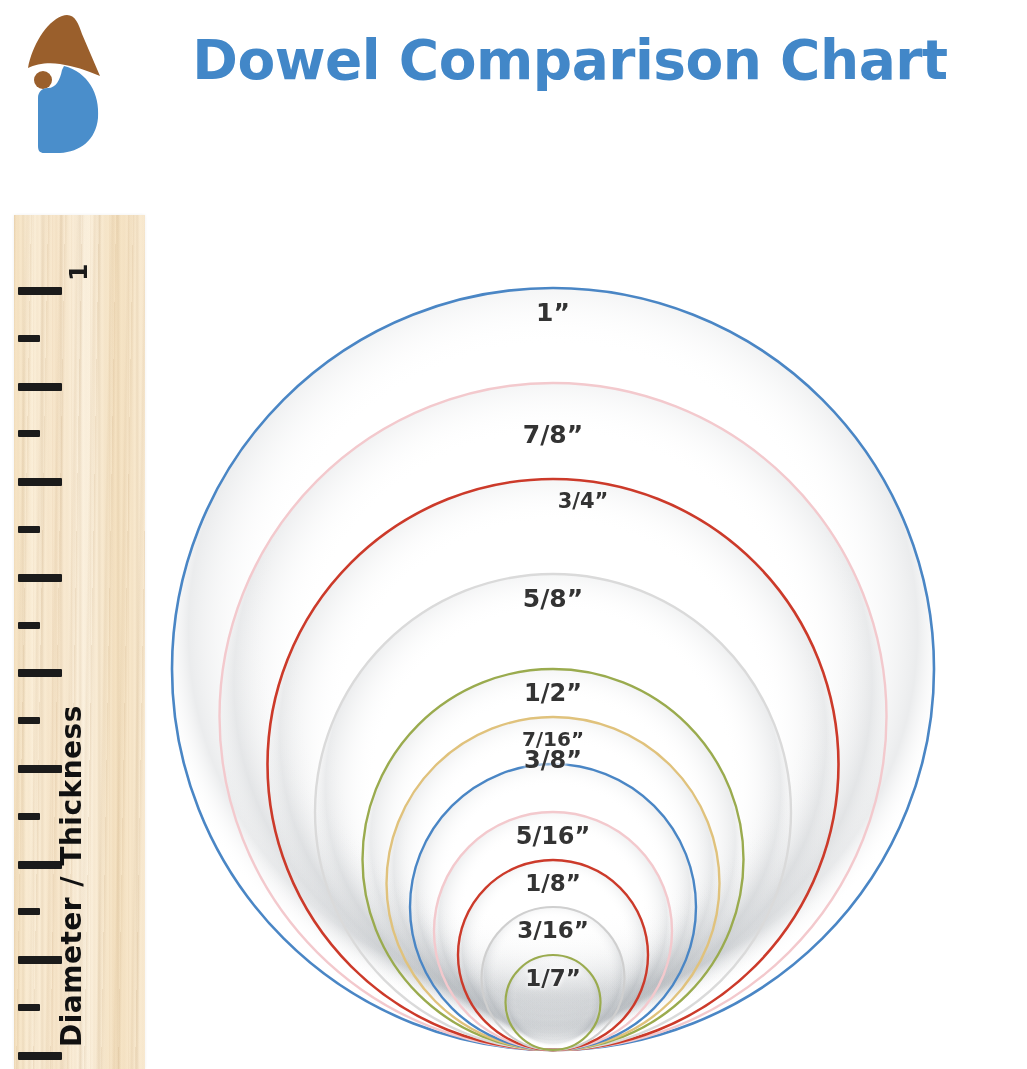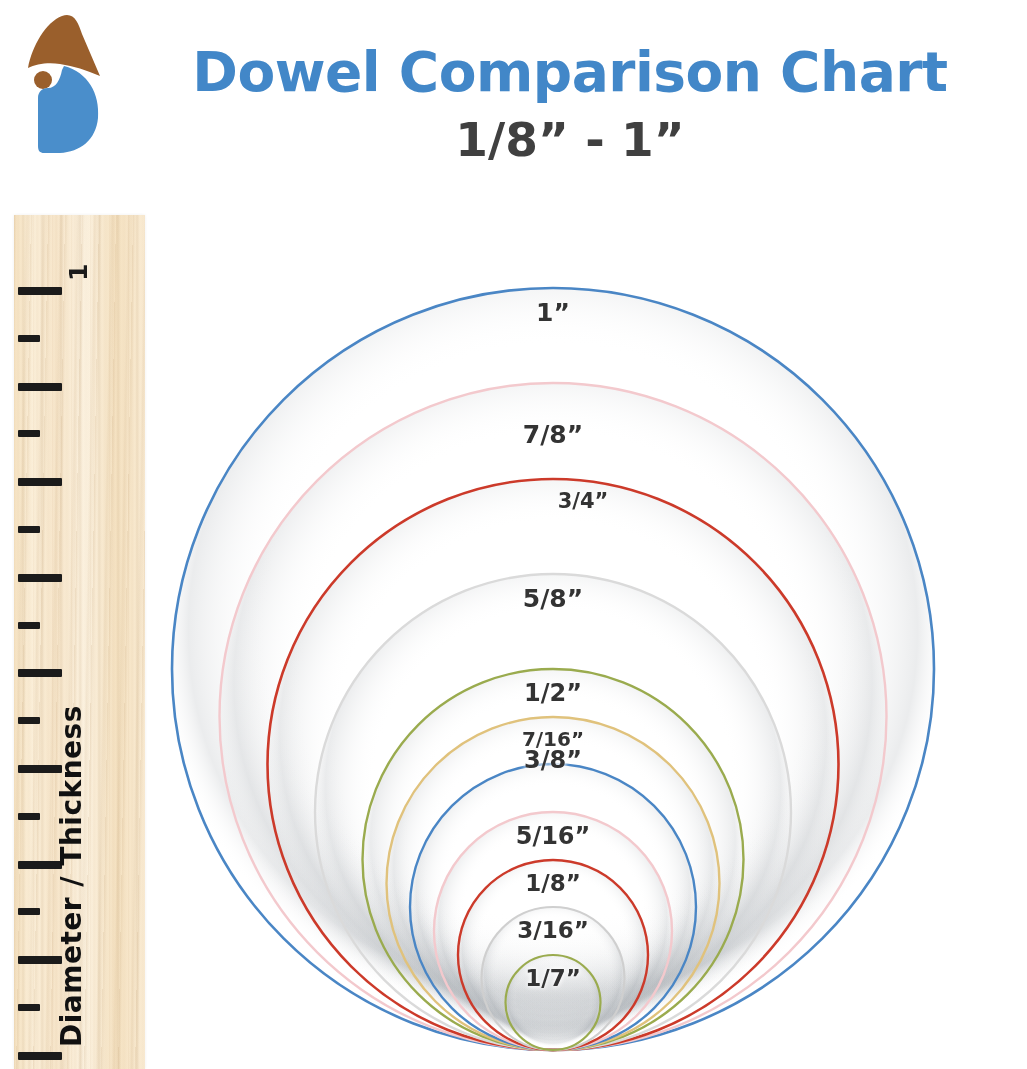--- a/index.html
+++ b/index.html
@@ -31,21 +31,21 @@
     width: 900px;
     text-align: center;
   }
   #chart-title {
     font-family: "DejaVu Sans", sans-serif;
     font-size: 55px;
     font-weight: bold;
     color: #4287c8;
     letter-spacing: -0.5px;
     line-height: 1.05;
-    margin: 12px;
+    margin: 0;
     white-space: nowrap;
   }
   #chart-subtitle {
     font-family: "DejaVu Sans", sans-serif;
     font-size: 47px;
     font-weight: bold;
     color: #404040;
     letter-spacing: 0px;
     margin: 14px 0 0 0;
     line-height: 1;
@@ -142,21 +142,20 @@
   <div id="logo">
     <svg width="96" height="150" viewBox="0 0 96 150">
       <path d="M12,60 C16,38 30,14 46,8 C58,4 62,14 66,26 L84,68 C70,62 58,58 44,56 C32,54 20,56 12,60 Z" fill="#9a5f2c"></path>
       <circle cx="27" cy="72" r="9" fill="#9a5f2c"></circle>
       <path d="M48,58 C72,64 84,86 82,110 C80,132 64,144 44,145 L28,145 C24,145 22,143 22,138 L22,90 C22,84 26,80 32,80 C40,80 44,72 46,62 Z" fill="#4a8ecb"></path>
     </svg>
   </div>
 
   <div id="title-block">
     <h1 id="chart-title">Dowel Comparison Chart</h1>
-    <div id="chart-subtitle">1/8” - 1”</div>
   </div>
 </div>
 
 <div id="ruler">
   <div id="ruler-grain"></div>
   <div id="ruler-ticks">
       <div class="tick major" style="top: 72px;"></div>
       <div class="tick minor" style="top: 119.8px;"></div>
       <div class="tick major" style="top: 167.6px;"></div>
       <div class="tick minor" style="top: 215.4px;"></div>

